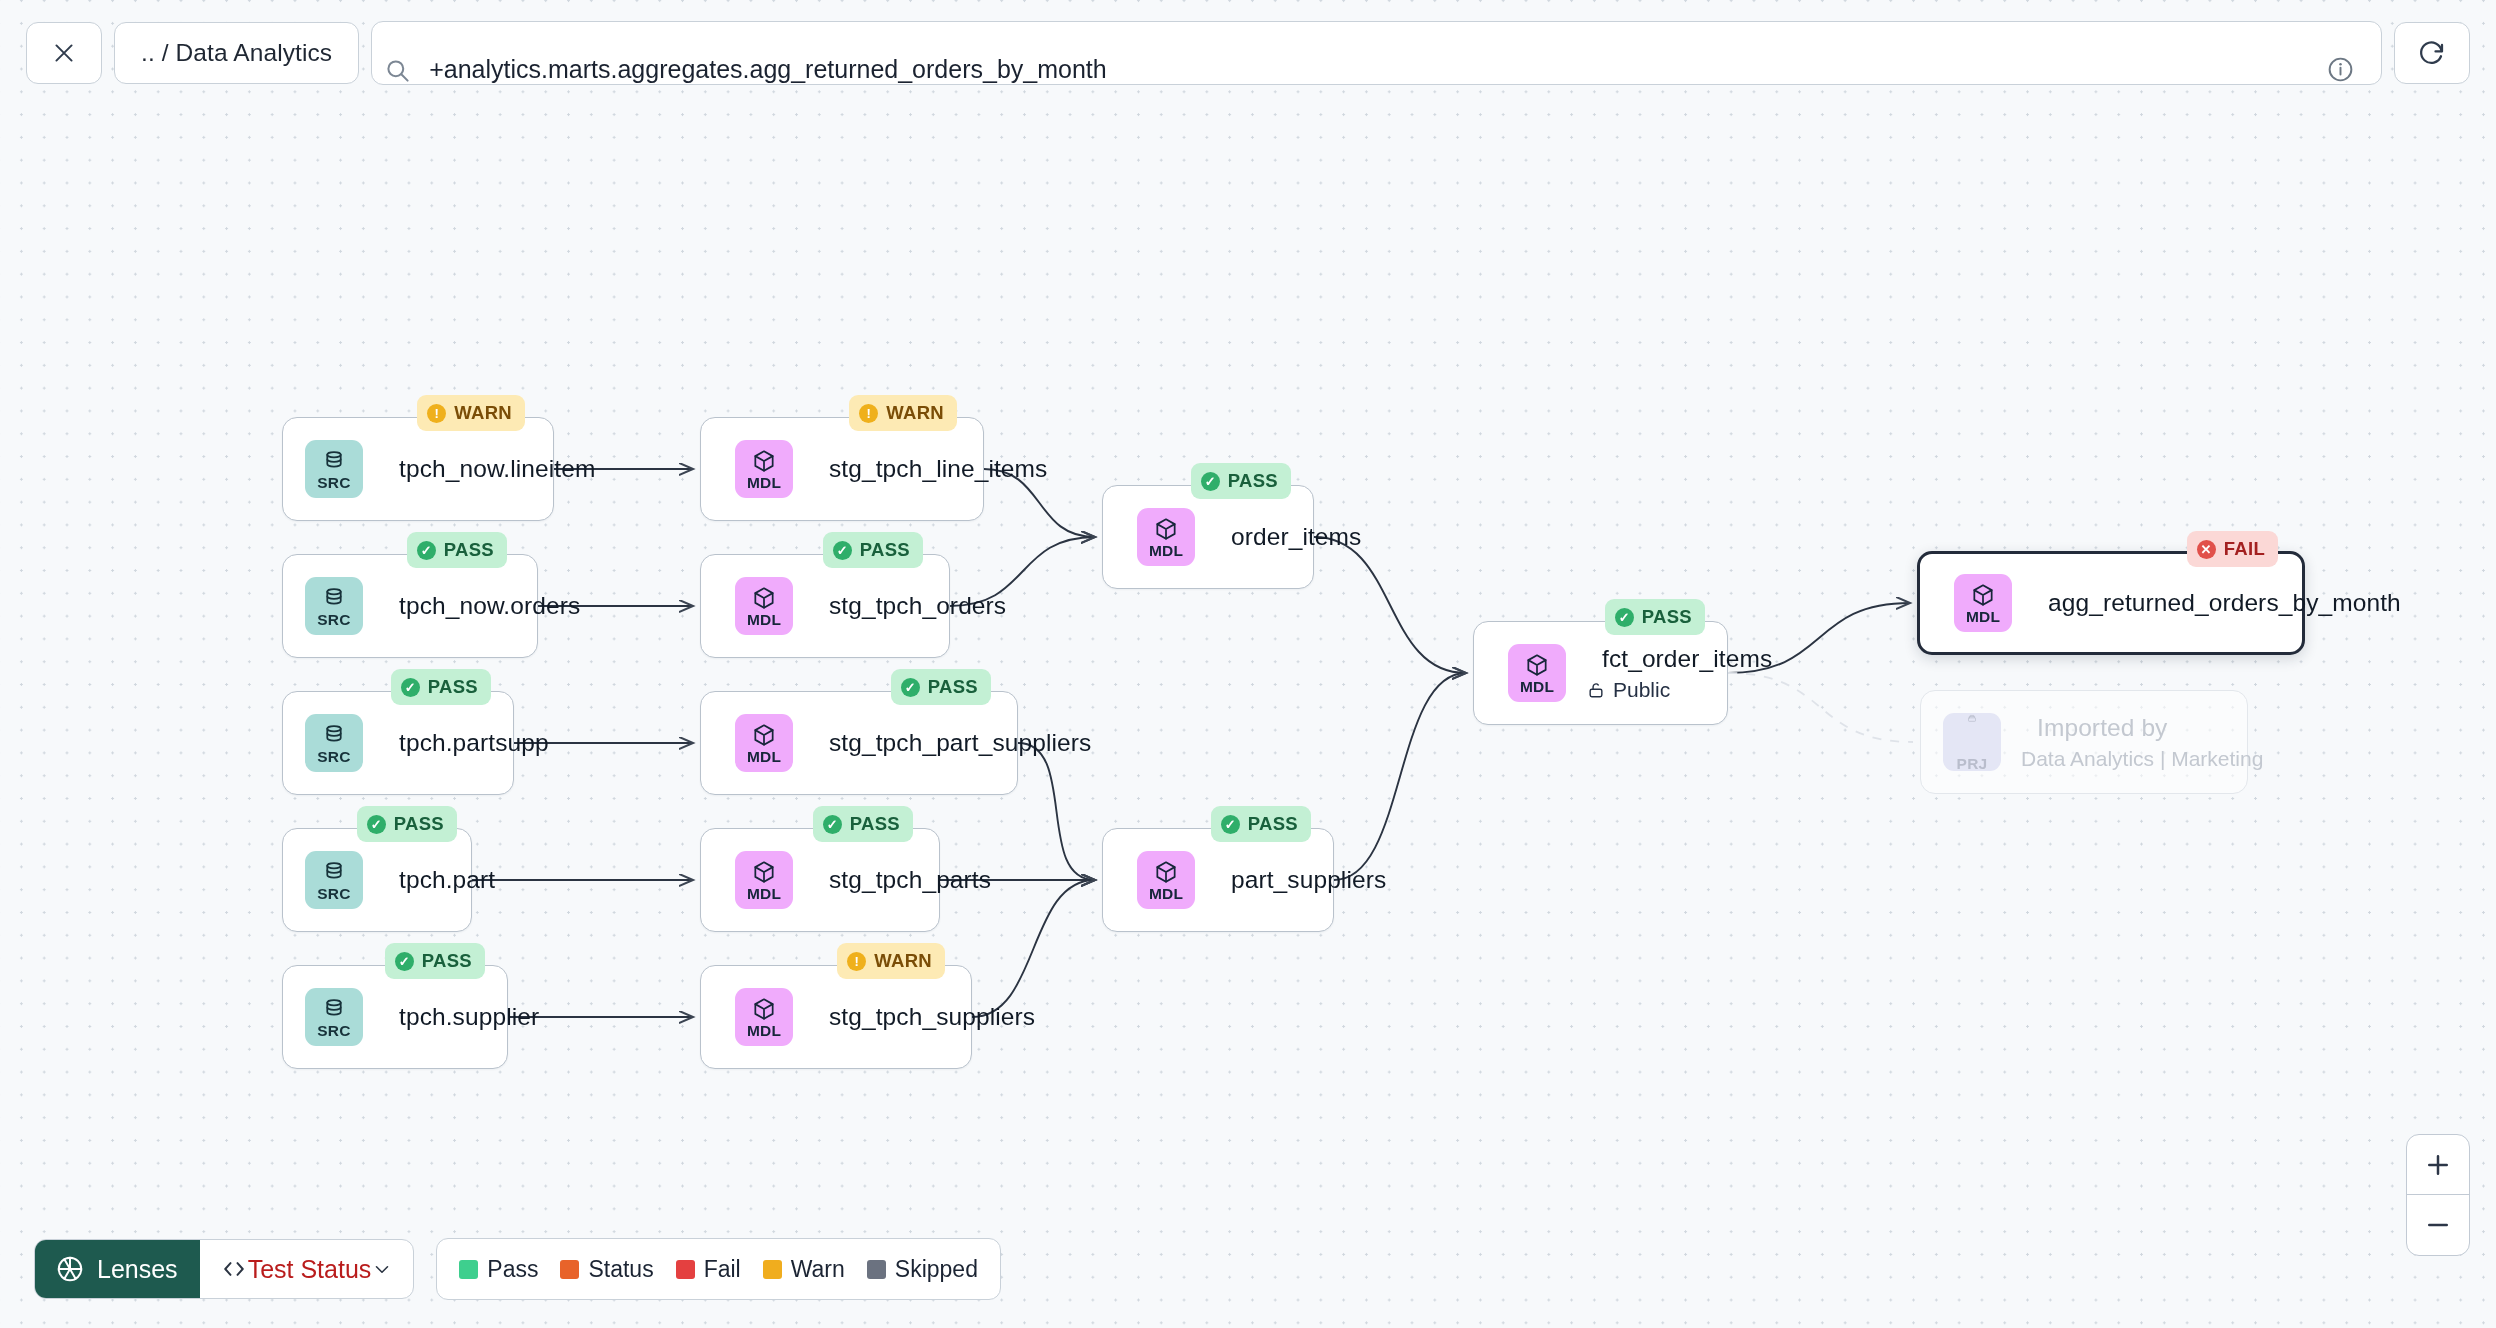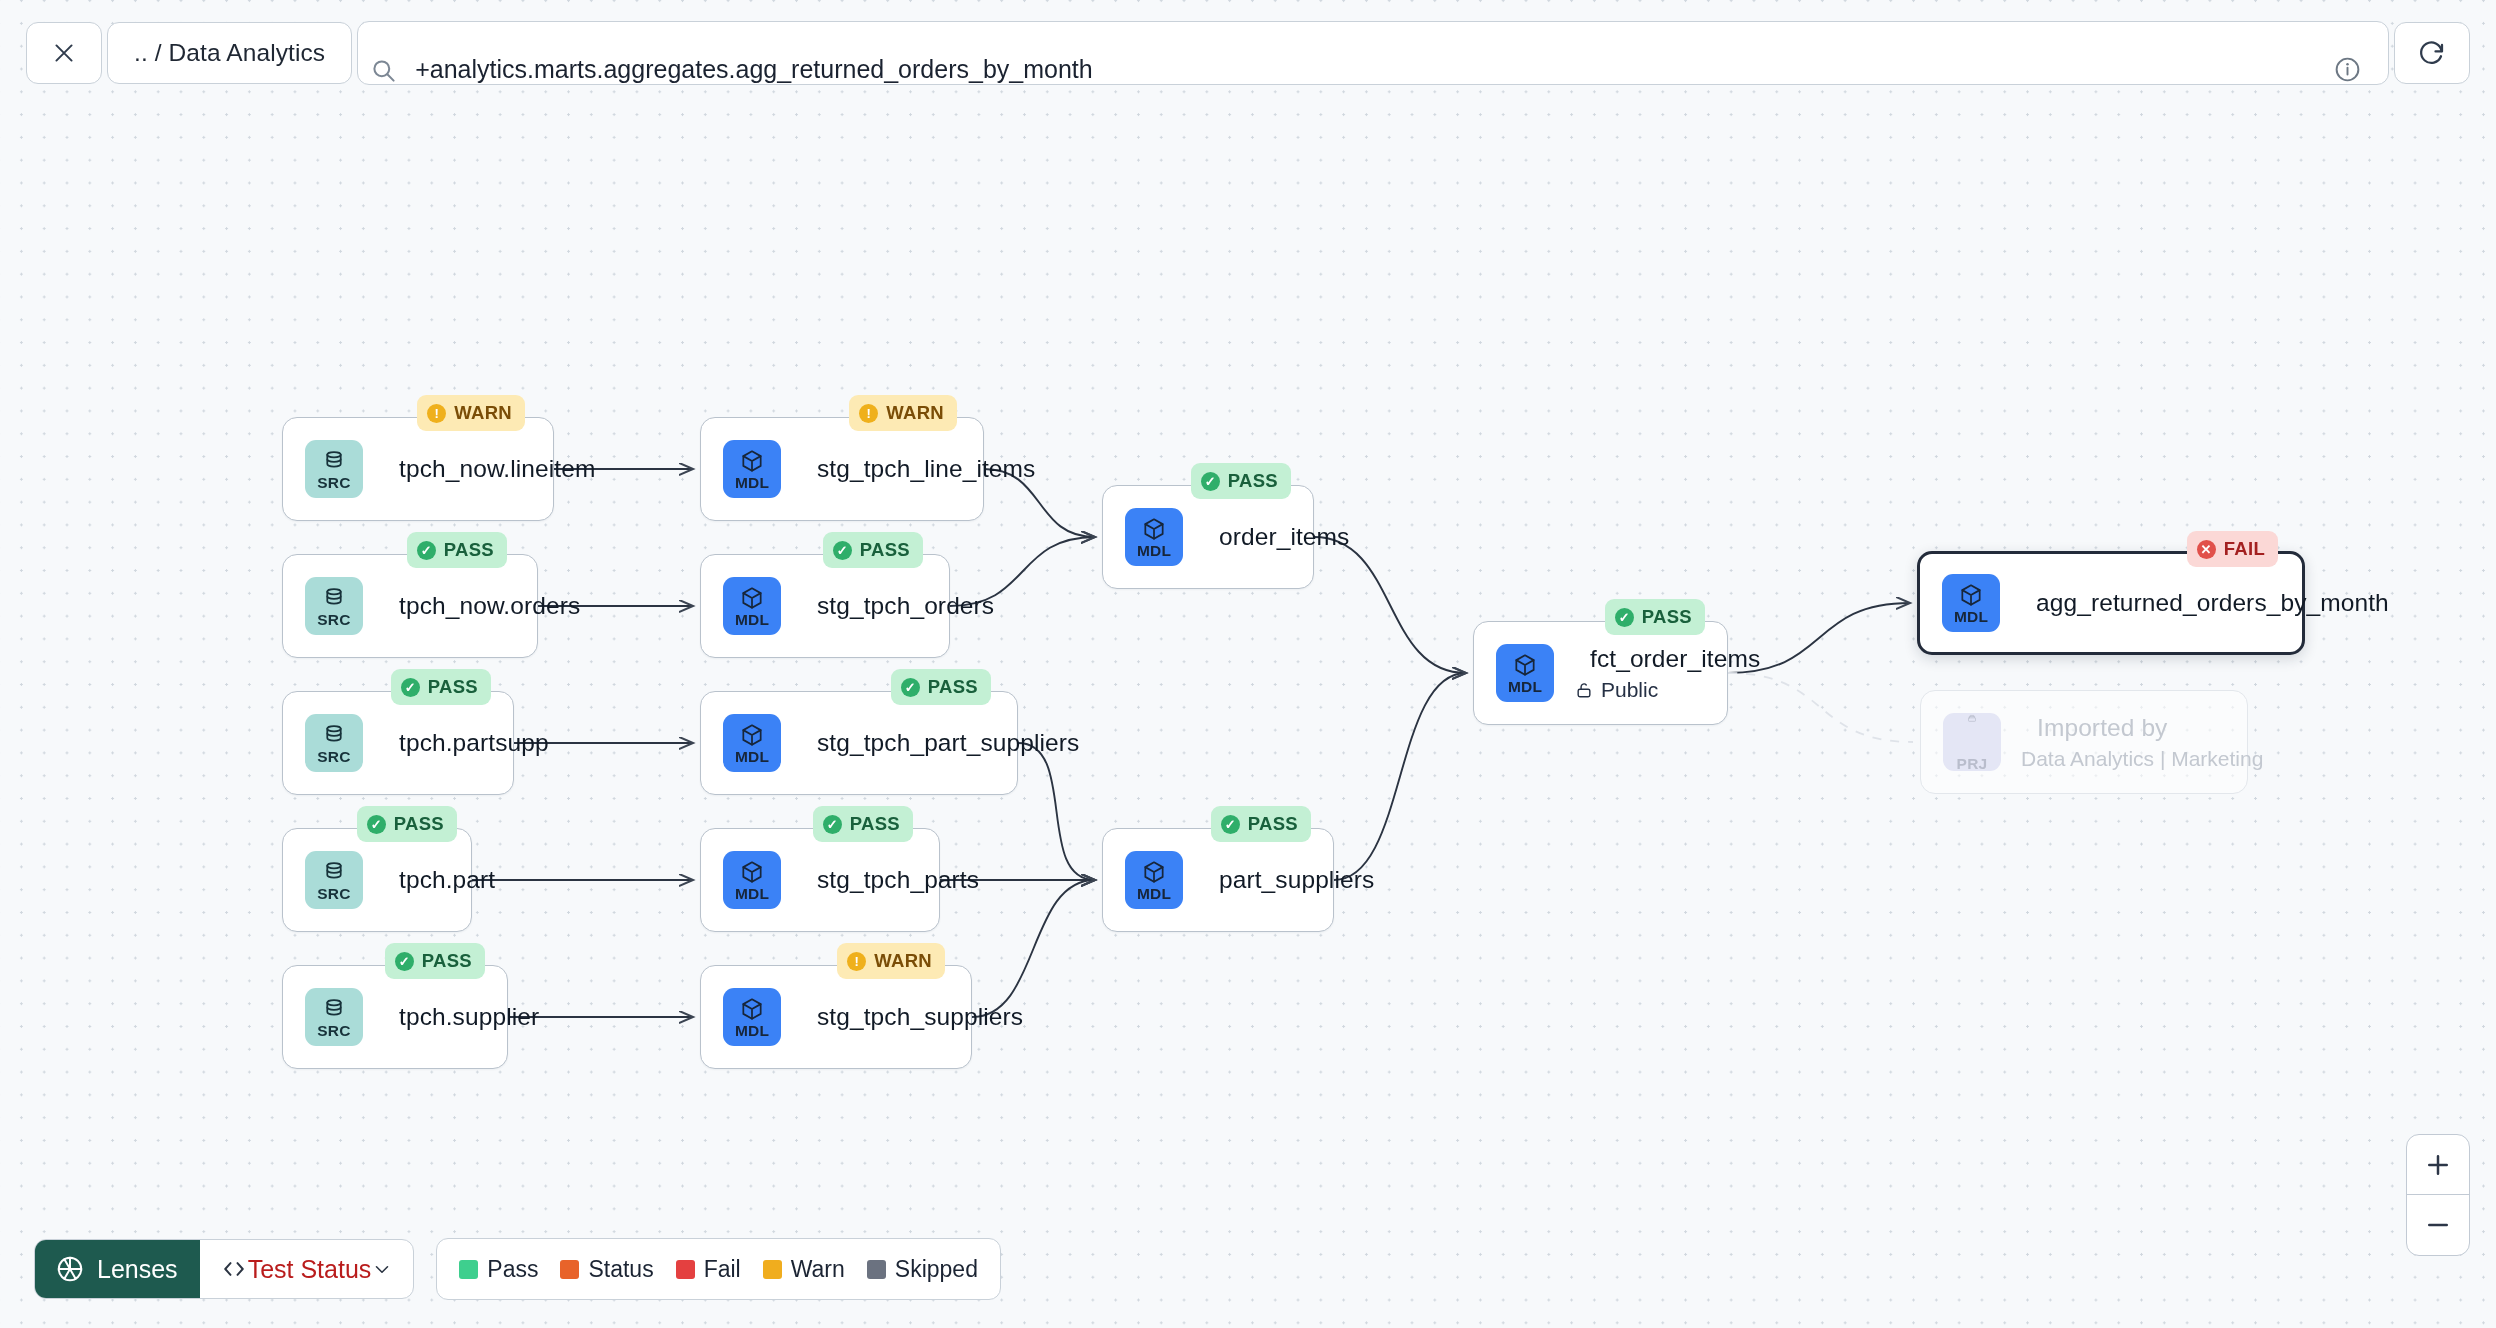--- a/index.html
+++ b/index.html
@@ -14,21 +14,21 @@
     width: 2496px; height: 1328px;
     background-color: #f7f9fb;
     background-image: radial-gradient(circle, #d0d7de 1.1px, transparent 1.2px);
     background-size: 22.8px 22.8px;
     background-position: 10px 12px;
   }
 
   
   #topbar {
     position: absolute; top: 0; left: 0; width: 2496px; height: 105px;
-    display: flex; align-items: center; gap: 5px;
+    display: flex; align-items: center; gap: 12px;
     padding: 0 26px;
     z-index: 40;
   }
   .tb-btn {
     background: #ffffff;
     border: 1.6px solid #c9d1d9;
     border-radius: 12px;
     height: 62px;
     display: flex; align-items: center; justify-content: center;
     color: #2f3b4c;
@@ -73,21 +73,21 @@
     background: rgba(255,255,255,.55);
     box-shadow: none;
   }
   .tile {
     width: 58px; height: 58px; flex: none;
     border-radius: 11px;
     display: flex; flex-direction: column; align-items: center; justify-content: center;
     gap: 1px;
   }
   .tile.src { background: #aadcd8; color: #17323a; }
-  .tile.mdl { background: #3b82f6; color: #17263a; }
+  .tile.mdl { background: #f0abfc; color: #17263a; margin-left: 12px; }
   .tile.prj { background: #e4e6f5; color: #b9bdcc; gap: 32px; }
   .tile .tlabel { font-size: 15.5px; font-weight: 600; letter-spacing: .2px; line-height: 1; }
   .nlabels { margin-left: 20px; display: flex; flex-direction: column; justify-content: center; gap: 5px; }
   .ntitle { font-size: 24.5px; color: #111a26; white-space: nowrap; letter-spacing: .1px; margin-left: 16px; }
   .node.ghost .ntitle, .node.ghost .nsub { color: #c3c8d0; }
   .nsub { font-size: 21px; color: #253044; display: flex; align-items: center; gap: 7px; white-space: nowrap; }
 
   .badge {
     position: absolute; top: -23px;
     display: flex; align-items: center; gap: 8px;

